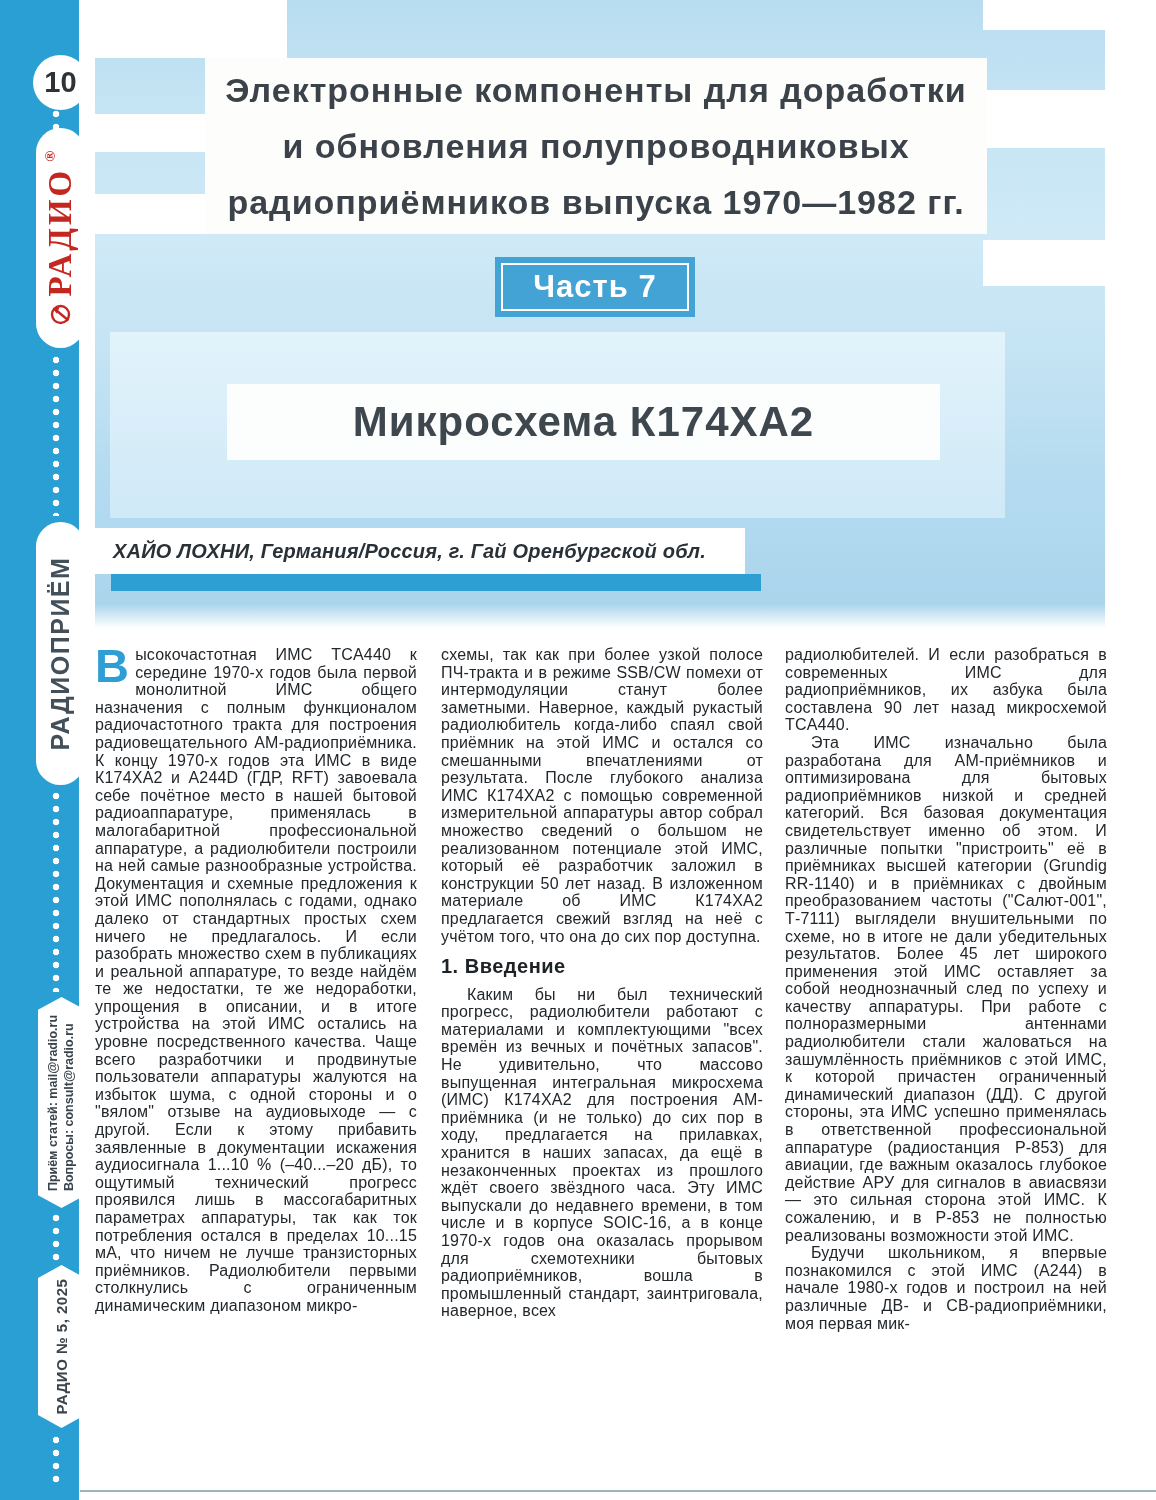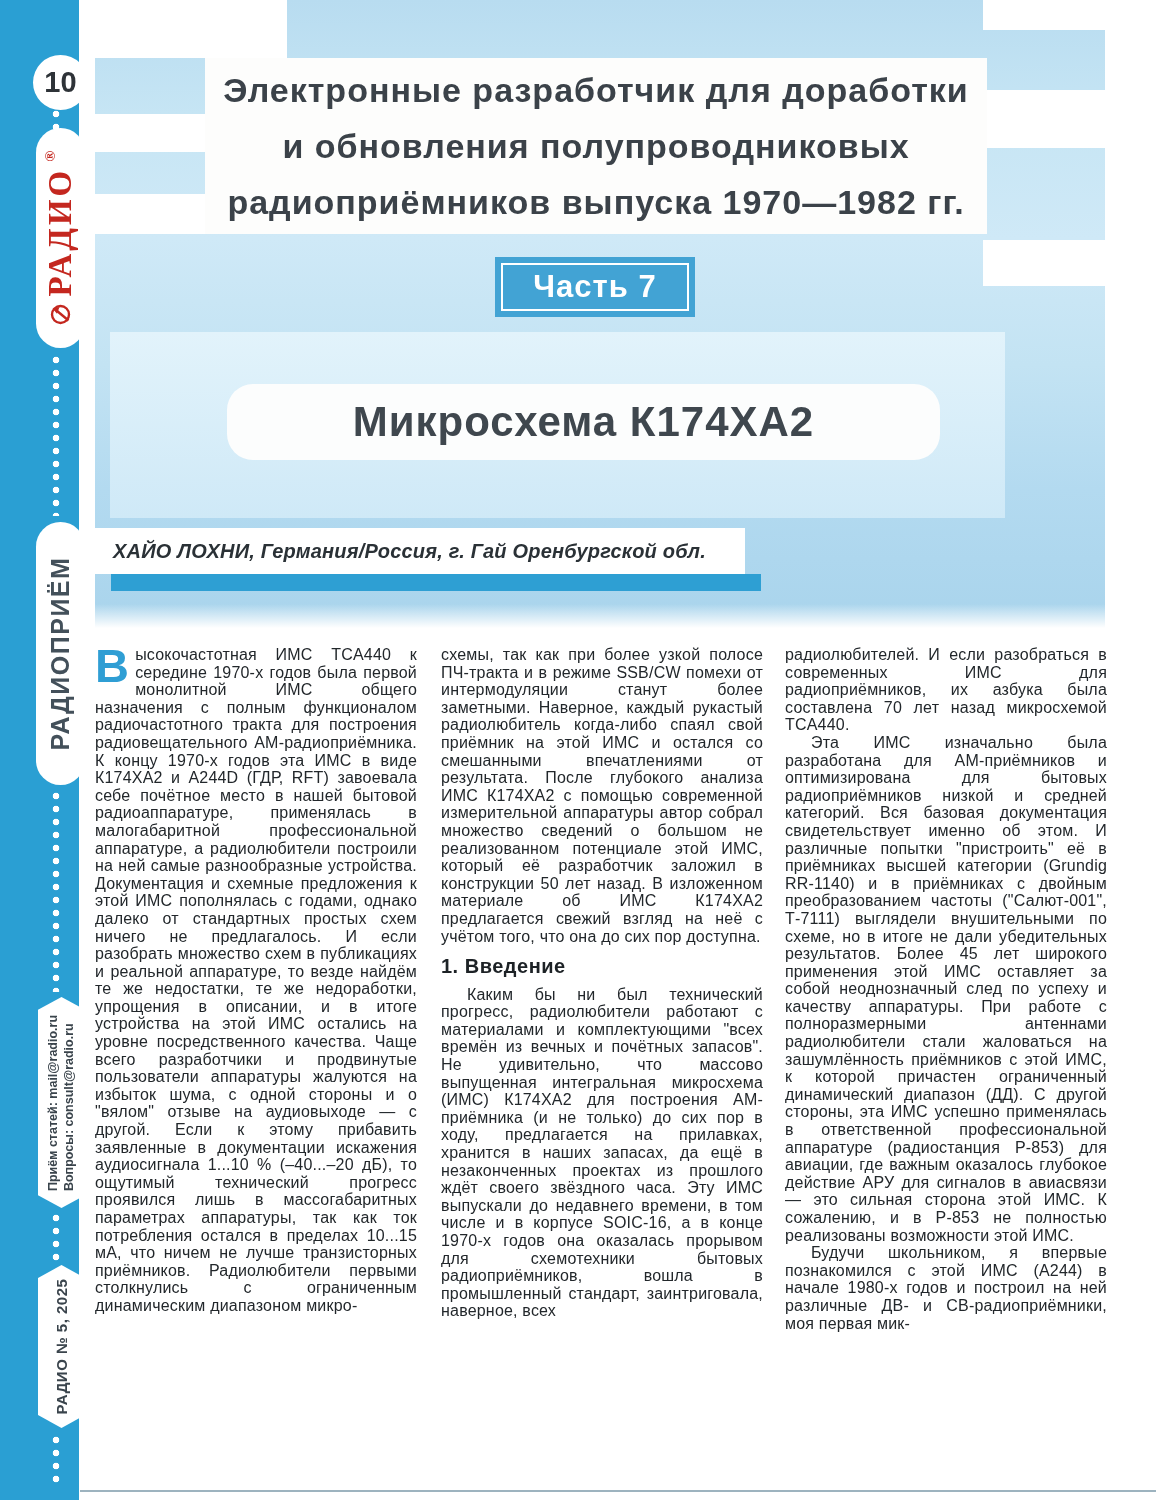--- a/index.html
+++ b/index.html
@@ -53,21 +53,21 @@
   .title-box{position:absolute;left:110px;top:58px;width:782px;height:176px;background:#fdfdfc;
         display:flex;flex-direction:column;justify-content:center;align-items:center;
         font-size:34px;font-weight:bold;color:#3b4249;letter-spacing:1px;line-height:56px;text-align:center;}
   .part-badge{position:absolute;left:400px;top:257px;width:200px;height:60px;background:#42a3d4;
         box-sizing:border-box;padding:6px;}
   .part-badge-inner{width:100%;height:100%;box-sizing:border-box;border:2px solid #ffffff;
         display:flex;align-items:center;justify-content:center;
         font-size:31px;font-weight:bold;color:#ffffff;letter-spacing:1px;}
   .chip-box{position:absolute;left:132px;top:384px;width:713px;height:76px;background:#fcfdfd;
         display:flex;align-items:center;justify-content:center;
-        font-size:42px;font-weight:bold;color:#3f474e;letter-spacing:1px;border-radius:26px;}
+        font-size:42px;font-weight:bold;color:#3f474e;letter-spacing:1px;}
   .author-shadow{position:absolute;left:16px;top:574px;width:650px;height:17px;background:#2e9fd3;}
   .author-bar{position:absolute;left:0;top:528px;width:650px;height:46px;background:#ffffff;
         display:flex;align-items:center;padding-left:18px;box-sizing:border-box;
         font-size:20px;font-weight:bold;font-style:italic;color:#2a3136;letter-spacing:0.2px;}
 
   
   .body{position:absolute;left:95px;top:646px;width:1012px;height:800px;}
   .col{position:absolute;top:0;width:322px;font-size:16px;line-height:17.6px;color:#22272b;
         text-align:justify;letter-spacing:0.2px;}
   .c1{left:0;}
@@ -130,21 +130,21 @@
   <header class="header">
     <div class="stripe s1"></div>
     <div class="stripe s2"></div>
     <div class="stripe s3"></div>
     <div class="stripe s4"></div>
     <div class="stripe s5"></div>
     <div class="stripe s6"></div>
     <div class="chip-panel"></div>
 
     <div class="title-box">
-      <div>Электронные разработчик для доработки</div>
+      <div>Электронные компоненты для доработки</div>
       <div>и обновления полупроводниковых</div>
       <div>радиоприёмников выпуска 1970—1982 гг.</div>
     </div>
 
     <div class="part-badge">
       <div class="part-badge-inner">Часть 7</div>
     </div>
 
     <div class="chip-box">Микросхема К174ХА2</div>
 
@@ -155,20 +155,20 @@
   <main class="body">
     <div class="col c1">
       <p class="p"><span class="dropcap">В</span><span>ысокочастотная ИМС TCA440 к середине 1970-х годов была первой монолитной ИМС общего назначения с полным функционалом радиочастотного тракта для построения радиовещательного АМ-радиоприёмника. К концу 1970-х годов эта ИМС в виде К174ХА2 и A244D (ГДР, RFT) завоевала себе почётное место в нашей бытовой радиоаппаратуре, применялась в малогабаритной профессиональной аппаратуре, а радиолюбители построили на ней самые разнообразные устройства. Документация и схемные предложения к этой ИМС пополнялась с годами, однако далеко от стандартных простых схем ничего не предлагалось. И если разобрать множество схем в публикациях и реальной аппаратуре, то везде найдём те же недостатки, те же недоработки, упрощения в описании, и в итоге устройства на этой ИМС остались на уровне посредственного качества. Чаще всего разработчики и продвинутые пользователи аппаратуры жалуются на избыток шума, с одной стороны и о "вялом" отзыве на аудиовыходе — с другой. Если к этому прибавить заявленные в документации искажения аудиосигнала 1...10 % (–40...–20 дБ), то ощутимый технический прогресс проявился лишь в массогабаритных параметрах аппаратуры, так как ток потребления остался в пределах 10...15 мА, что ничем не лучше транзисторных приёмников. Радиолюбители первыми столкнулись с ограниченным динамическим диапазоном микро-</span></p>
     </div>
     <div class="col c2">
       <p class="p">схемы, так как при более узкой полосе ПЧ-тракта и в режиме SSB/CW помехи от интермодуляции станут более заметными. Наверное, каждый рукастый радиолюбитель когда-либо спаял свой приёмник на этой ИМС и остался со смешанными впечатлениями от результата. После глубокого анализа ИМС К174ХА2 с помощью современной измерительной аппаратуры автор собрал множество сведений о большом не реализованном потенциале этой ИМС, который её разработчик заложил в конструкции 50 лет назад. В изложенном материале об ИМС К174ХА2 предлагается свежий взгляд на неё с учётом того, что она до сих пор доступна.</p>
       <h2 class="h">1. Введение</h2>
       <p class="p indent">Каким бы ни был технический прогресс, радиолюбители работают с материалами и комплектующими "всех времён из вечных и почётных запасов". Не удивительно, что массово выпущенная интегральная микросхема (ИМС) К174ХА2 для построения АМ-приёмника (и не только) до сих пор в ходу, предлагается на прилавках, хранится в наших запасах, да ещё в незаконченных проектах из прошлого ждёт своего звёздного часа. Эту ИМС выпускали до недавнего времени, в том числе и в корпусе SOIC-16, а в конце 1970-х годов она оказалась прорывом для схемотехники бытовых радиоприёмников, вошла в промышленный стандарт, заинтриговала, наверное, всех</p>
     </div>
     <div class="col c3">
-      <p class="p">радиолюбителей. И если разобраться в современных ИМС для радиоприёмников, их азбука была составлена 70 лет назад микросхемой TCA440.</p>
+      <p class="p">радиолюбителей. И если разобраться в современных ИМС для радиоприёмников, их азбука была составлена 90 лет назад микросхемой TCA440.</p>
       <p class="p indent">Эта ИМС изначально была разработана для АМ-приёмников и оптимизирована для бытовых радиоприёмников низкой и средней категорий. Вся базовая документация свидетельствует именно об этом. И различные попытки "пристроить" её в приёмниках высшей категории (Grundig RR-1140) и в приёмниках с двойным преобразованием частоты ("Салют-001", Т-7111) выглядели внушительными по схеме, но в итоге не дали убедительных результатов. Более 45 лет широкого применения этой ИМС оставляет за собой неоднозначный след по успеху и качеству аппаратуры. При работе с полноразмерными антеннами радиолюбители стали жаловаться на зашумлённость приёмников с этой ИМС, к которой причастен ограниченный динамический диапазон (ДД). С другой стороны, эта ИМС успешно применялась в ответственной профессиональной аппаратуре (радиостанция Р-853) для авиации, где важным оказалось глубокое действие АРУ для сигналов в авиасвязи — это сильная сторона этой ИМС. К сожалению, и в Р-853 не полностью реализованы возможности этой ИМС.</p>
       <p class="p indent">Будучи школьником, я впервые познакомился с этой ИМС (А244) в начале 1980-х годов и построил на ней различные ДВ- и СВ-радиоприёмники, моя первая мик-</p>
     </div>
   </main>
 
   <div class="footer-rule"></div>
 </div>
 
 </body></html>

